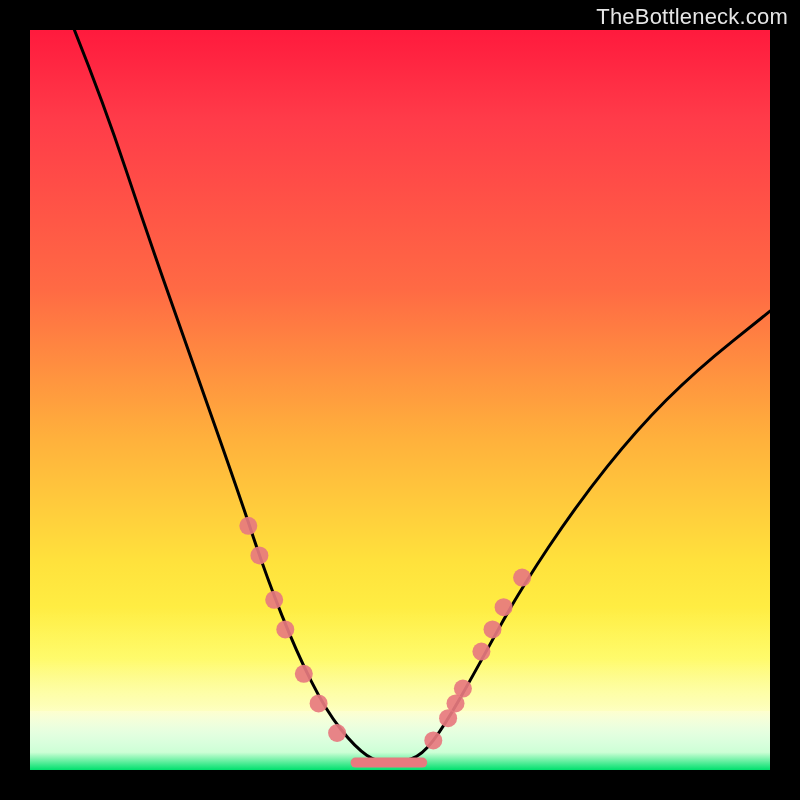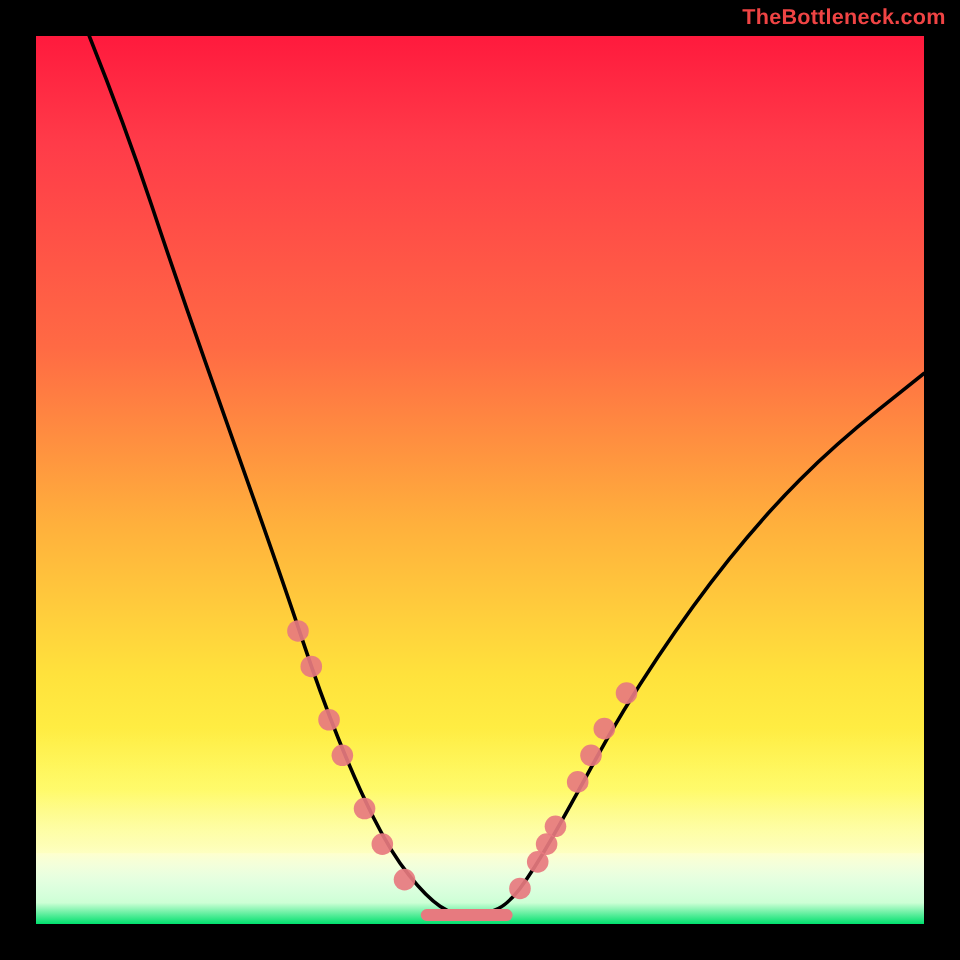--- a/index.html
+++ b/index.html
@@ -59,23 +59,23 @@
 
   svg.curve {
     position: absolute;
     left: 0; top: 0;
     width: 740px; height: 740px;
   }
   .watermark {
     position: absolute;
     top: 4px;
     right: 12px;
-    color: #ef4444;
-    font-size: 18px;
-    font-weight: 700;
+    color: #e5e5e5;
+    font-size: 22px;
+    font-weight: 400;
     letter-spacing: 0.2px;
     user-select: none;
   }
 </style>
 </head>
 <body>
 
 <div class="frame">
   <div class="watermark">TheBottleneck.com</div>
 

